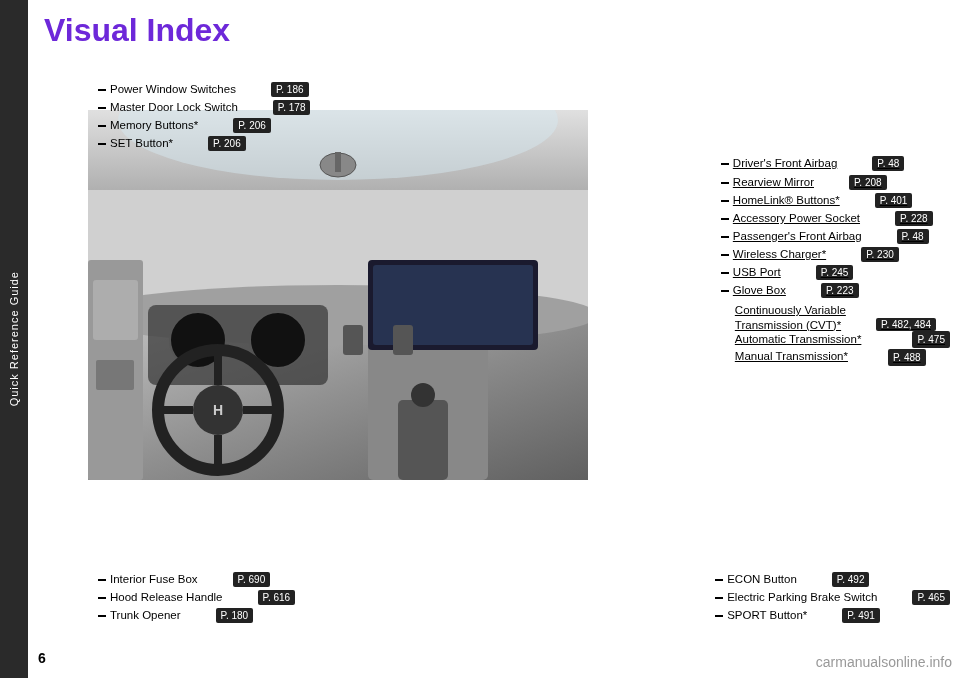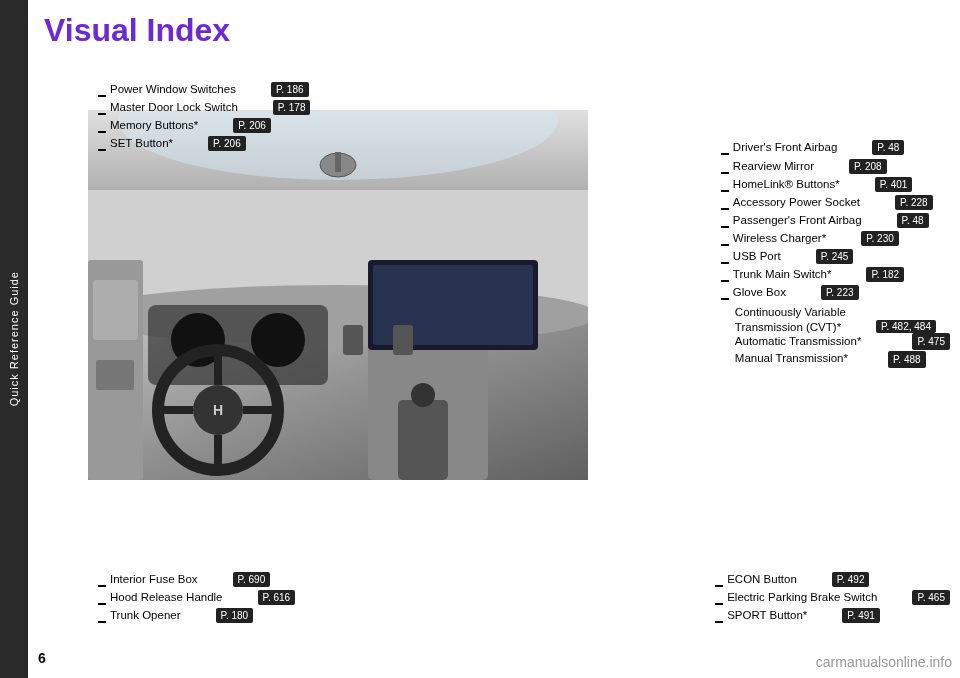--- a/index.html
+++ b/index.html
@@ -88,21 +88,21 @@
       color: #fff;
       font-size: 10px;
       padding: 1px 5px;
       border-radius: 2px;
       white-space: nowrap;
       margin-left: 32px;
     }
 
     .label-item {
       display: flex;
-      align-items: flex-end;
+      align-items: center;
       margin-bottom: 3px;
       line-height: 1.3;
     }
 
     .tick {
       display: inline-block;
       width: 8px;
       height: 2px;
       background: #000;
       margin-right: 4px;
@@ -212,21 +212,21 @@
     </div>
     <div class="label-item">
       <span class="tick"></span>
       <span class="ref-text">
         <span>SET Button*</span>
         <span class="page-badge">P. 206</span>
       </span>
     </div>
   </div>
 
-  <div style="position:absolute; right:10px; top:140px;">
+  <div style="position:absolute; right:10px; top:156px;text-decoration:underline;">
     <div class="label-item">
       <span class="tick"></span>
       <span class="ref-text">
         <span>Driver's Front Airbag</span>
         <span class="page-badge">P. 48</span>
       </span>
     </div>
     <div class="label-item" style="margin-top:4px;">
       <span class="tick"></span>
       <span class="ref-text">
@@ -260,27 +260,20 @@
       <span class="ref-text">
         <span>Wireless Charger*</span>
         <span class="page-badge">P. 230</span>
       </span>
     </div>
     <div class="label-item">
       <span class="tick"></span>
       <span class="ref-text">
         <span>USB Port</span>
         <span class="page-badge">P. 245</span>
-      </span>
-    </div>
-    <div class="label-item">
-      <span class="tick"></span>
-      <span class="ref-text">
-        <span>Trunk Main Switch*</span>
-        <span class="page-badge">P. 182</span>
       </span>
     </div>
     <div class="label-item">
       <span class="tick"></span>
       <span class="ref-text">
         <span>Glove Box</span>
         <span class="page-badge">P. 223</span>
       </span>
     </div>
 

